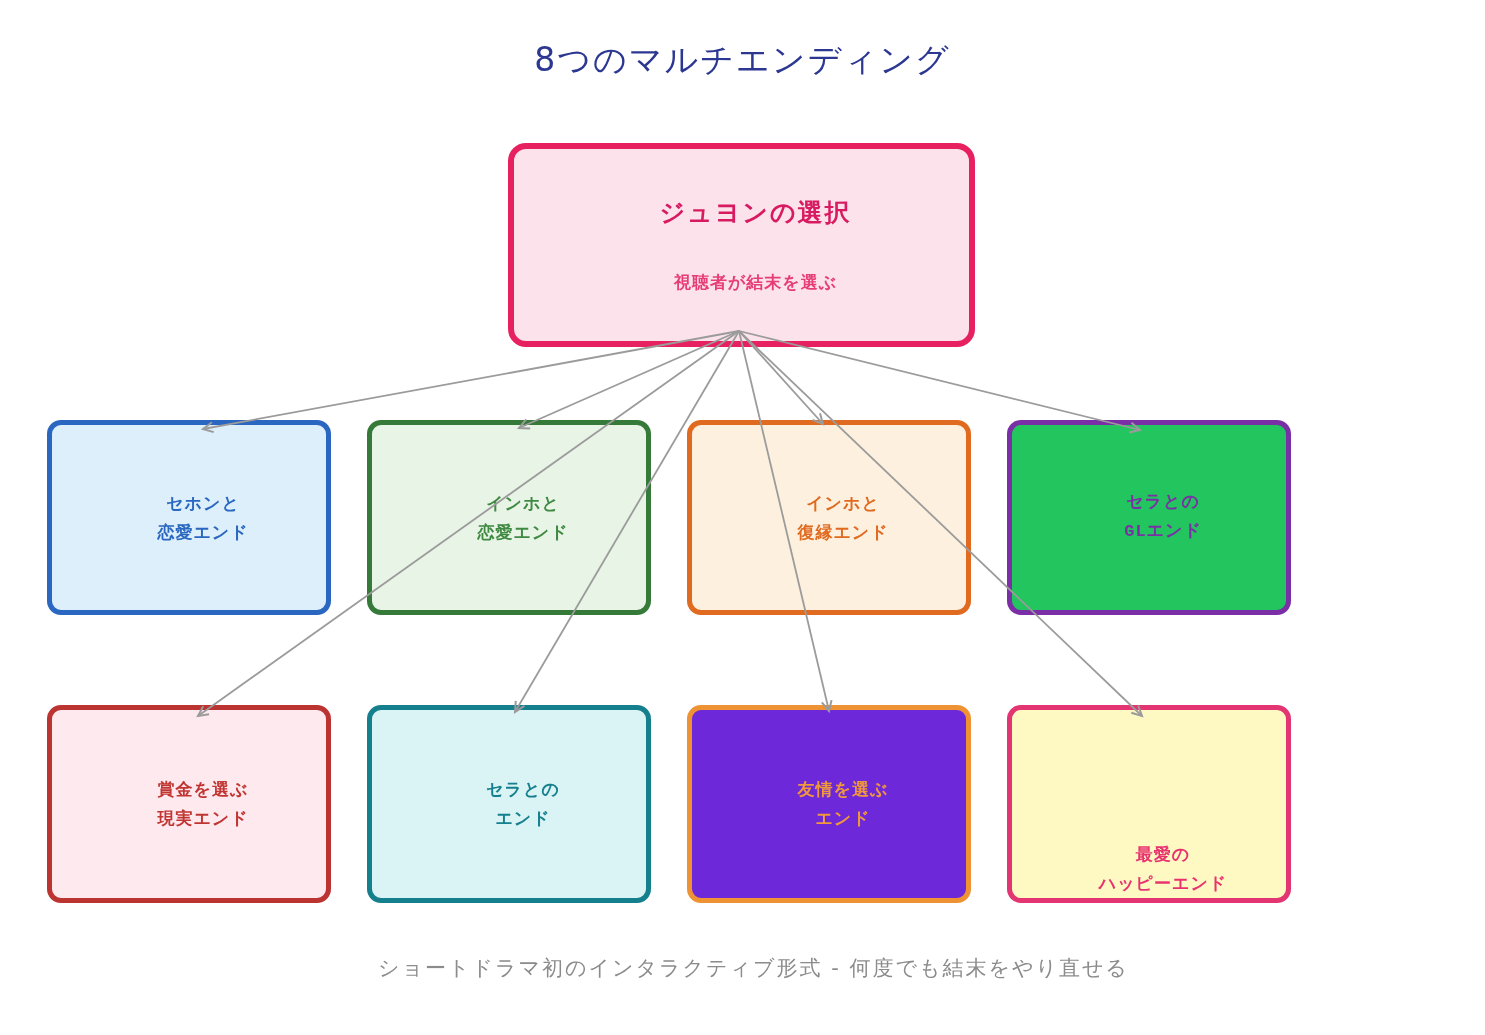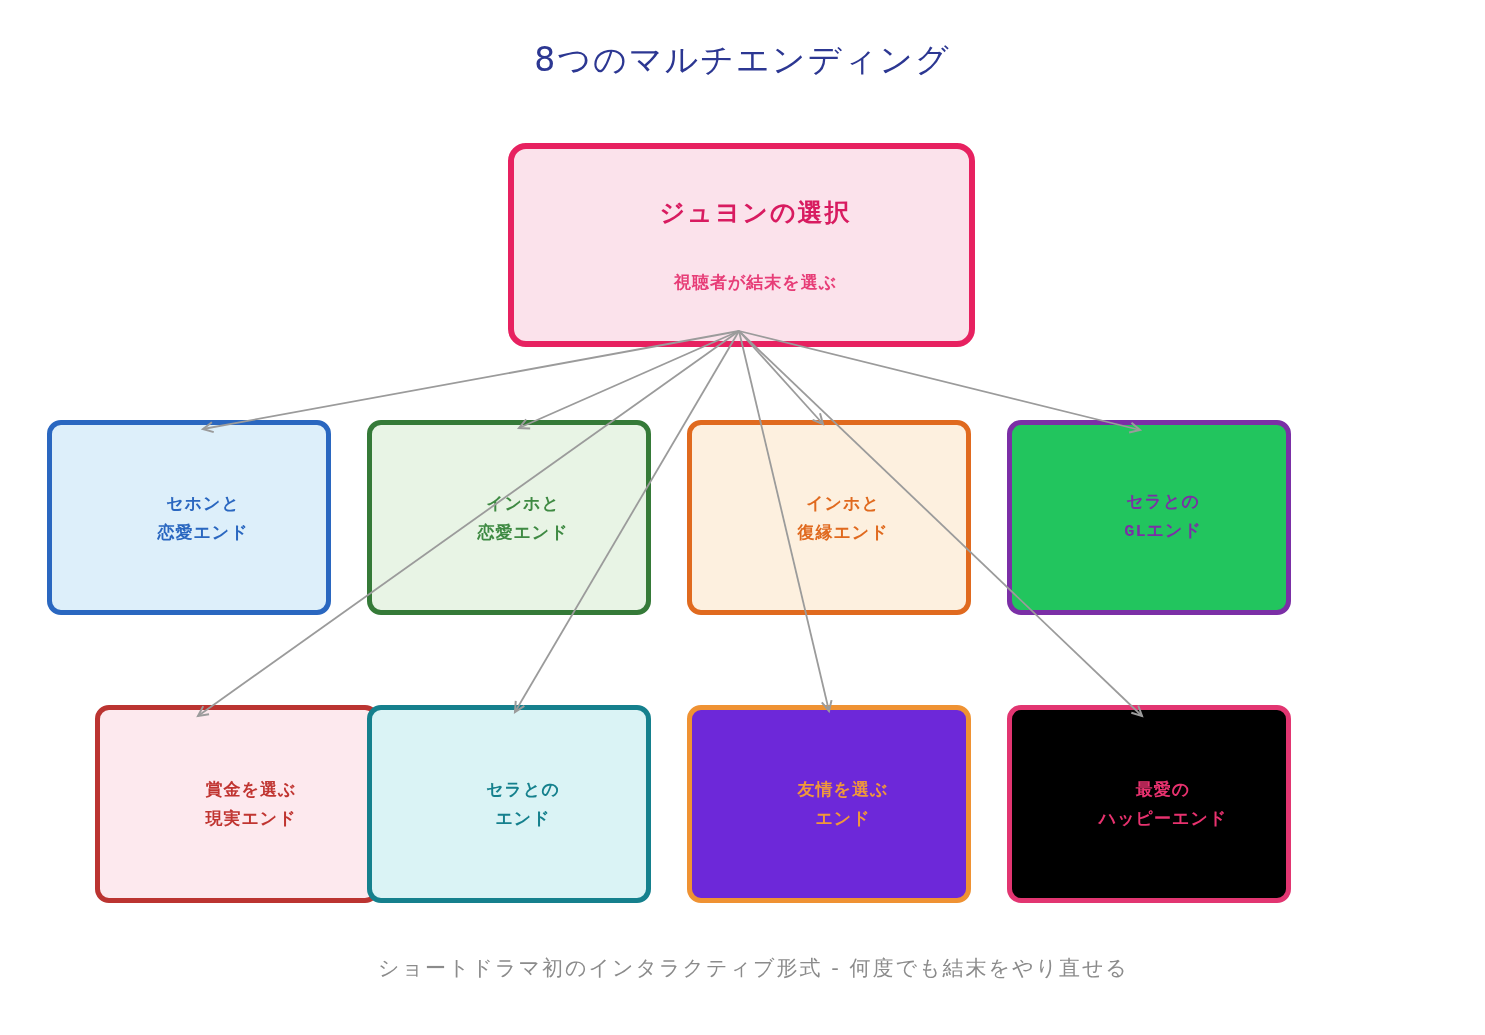--- a/index.html
+++ b/index.html
@@ -122,36 +122,36 @@
   <div class="node ending row1 col3" style="border-color: rgb(224, 106, 31); background-color: rgb(253, 240, 223); color: rgb(224, 106, 31);">
     <div class="node-label">インホと
 復縁エンド</div>
   </div>
 
   <div class="node ending row1 col4" style="border-color: rgb(123, 47, 166); background-color: #22c55e; color: rgb(123, 47, 166); font-family: Liberation Mono, monospace;">
     <div class="node-label">セラとの
 GLエンド</div>
   </div>
 
-  <div class="node ending row2 col1" style="border-color: rgb(187, 52, 49); background-color: rgb(253, 233, 238); color: rgb(192, 53, 49); margin-left: 48px;">
+  <div class="node ending row2 col1" style="border-color: rgb(187, 52, 49); background-color: rgb(253, 233, 238); color: rgb(192, 53, 49);">
     <div class="node-label">賞金を選ぶ
 現実エンド</div>
   </div>
 
   <div class="node ending row2 col2" style="border-color: rgb(21, 128, 141); background-color: rgb(218, 243, 245); color: rgb(21, 128, 141);">
     <div class="node-label">セラとの
 エンド</div>
   </div>
 
   <div class="node ending row2 col3" style="border-color: rgb(239, 146, 51); background-color: #6d28d9; color: rgb(240, 152, 58);">
     <div class="node-label">友情を選ぶ
 エンド</div>
   </div>
 
-  <div class="node ending row2 col4" style="border-color: rgb(226, 53, 113); background-color: #000000; color: rgb(232, 50, 111);">
+  <div class="node ending row2 col4" style="border-color: rgb(226, 53, 113); background-color: #fef9c3; color: rgb(232, 50, 111); justify-content: flex-end;">
     <div class="node-label">最愛の
 ハッピーエンド</div>
   </div>
 
   <div class="caption" style="color: rgb(139, 139, 139);">ショートドラマ初のインタラクティブ形式 - 何度でも結末をやり直せる</div>
 
   <svg class="arrows" width="1485" height="1035" viewBox="0 0 1485 1035">
     <defs>
       <marker id="ah" markerWidth="15" markerHeight="15" refX="12" refY="7" orient="auto" markerUnits="userSpaceOnUse">
         <path d="M2,2 L12,7 L2,12" fill="none" stroke="#9b9b9b" stroke-width="2" style="stroke: rgb(155, 155, 155);"></path>

